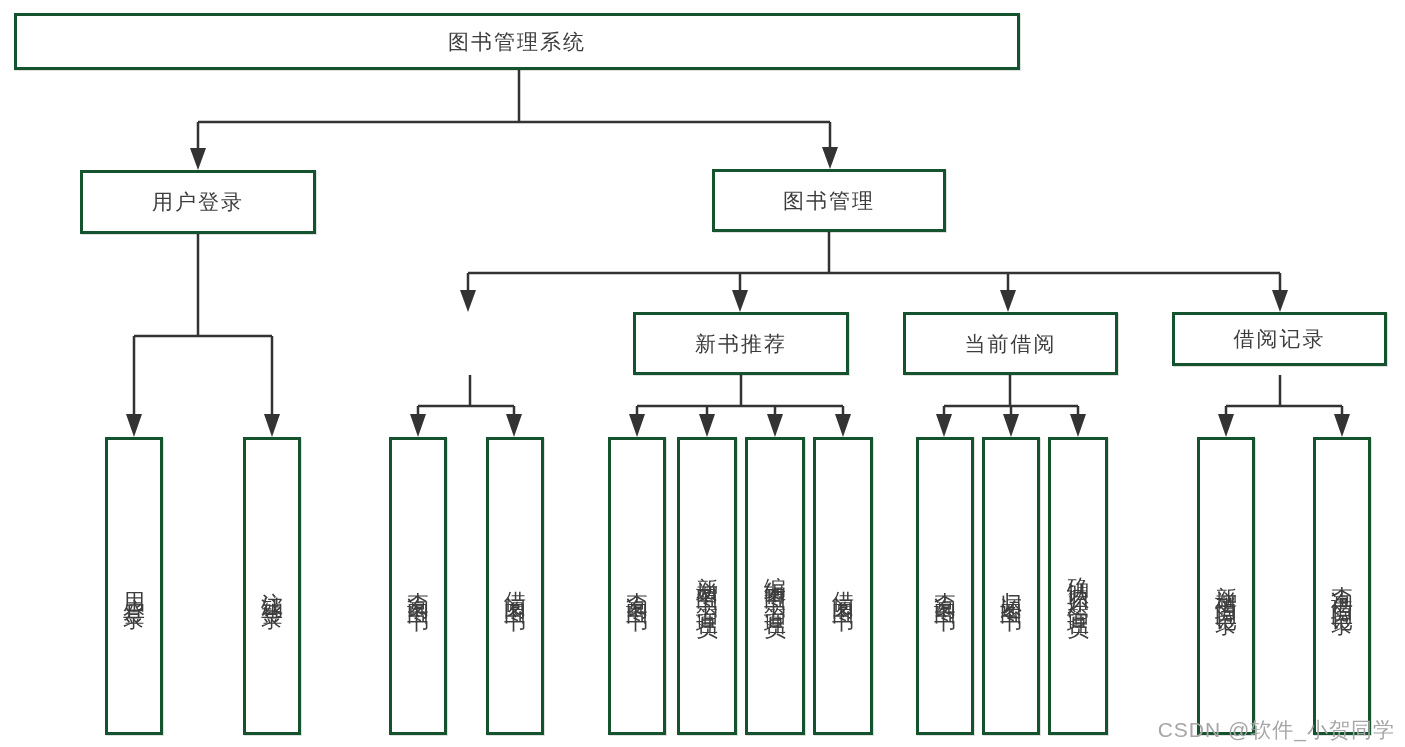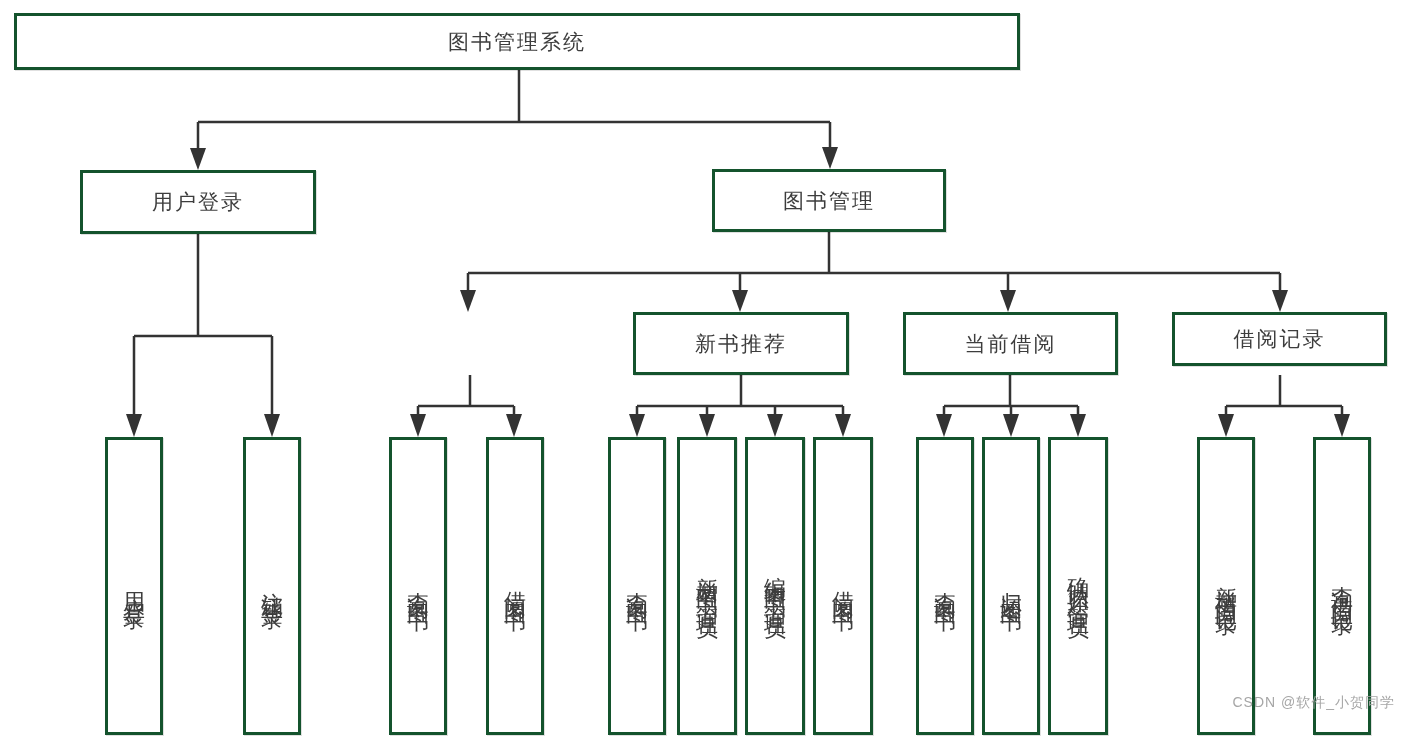--- a/index.html
+++ b/index.html
@@ -43,22 +43,22 @@
     font-size: 22px;
     letter-spacing: 6px;
     line-height: 1;
   }
   .vbox-dense {
     letter-spacing: 6px;
   }
   #watermark {
     position: absolute;
     right: 10px;
-    top: 694px;
-    font-size: 14px;
+    top: 716px;
+    font-size: 21px;
     letter-spacing: 1px;
     color: #a6a6a6;
     white-space: nowrap;
   }
 </style>
 </head>
 <body>
 
 <div id="stage">
 

